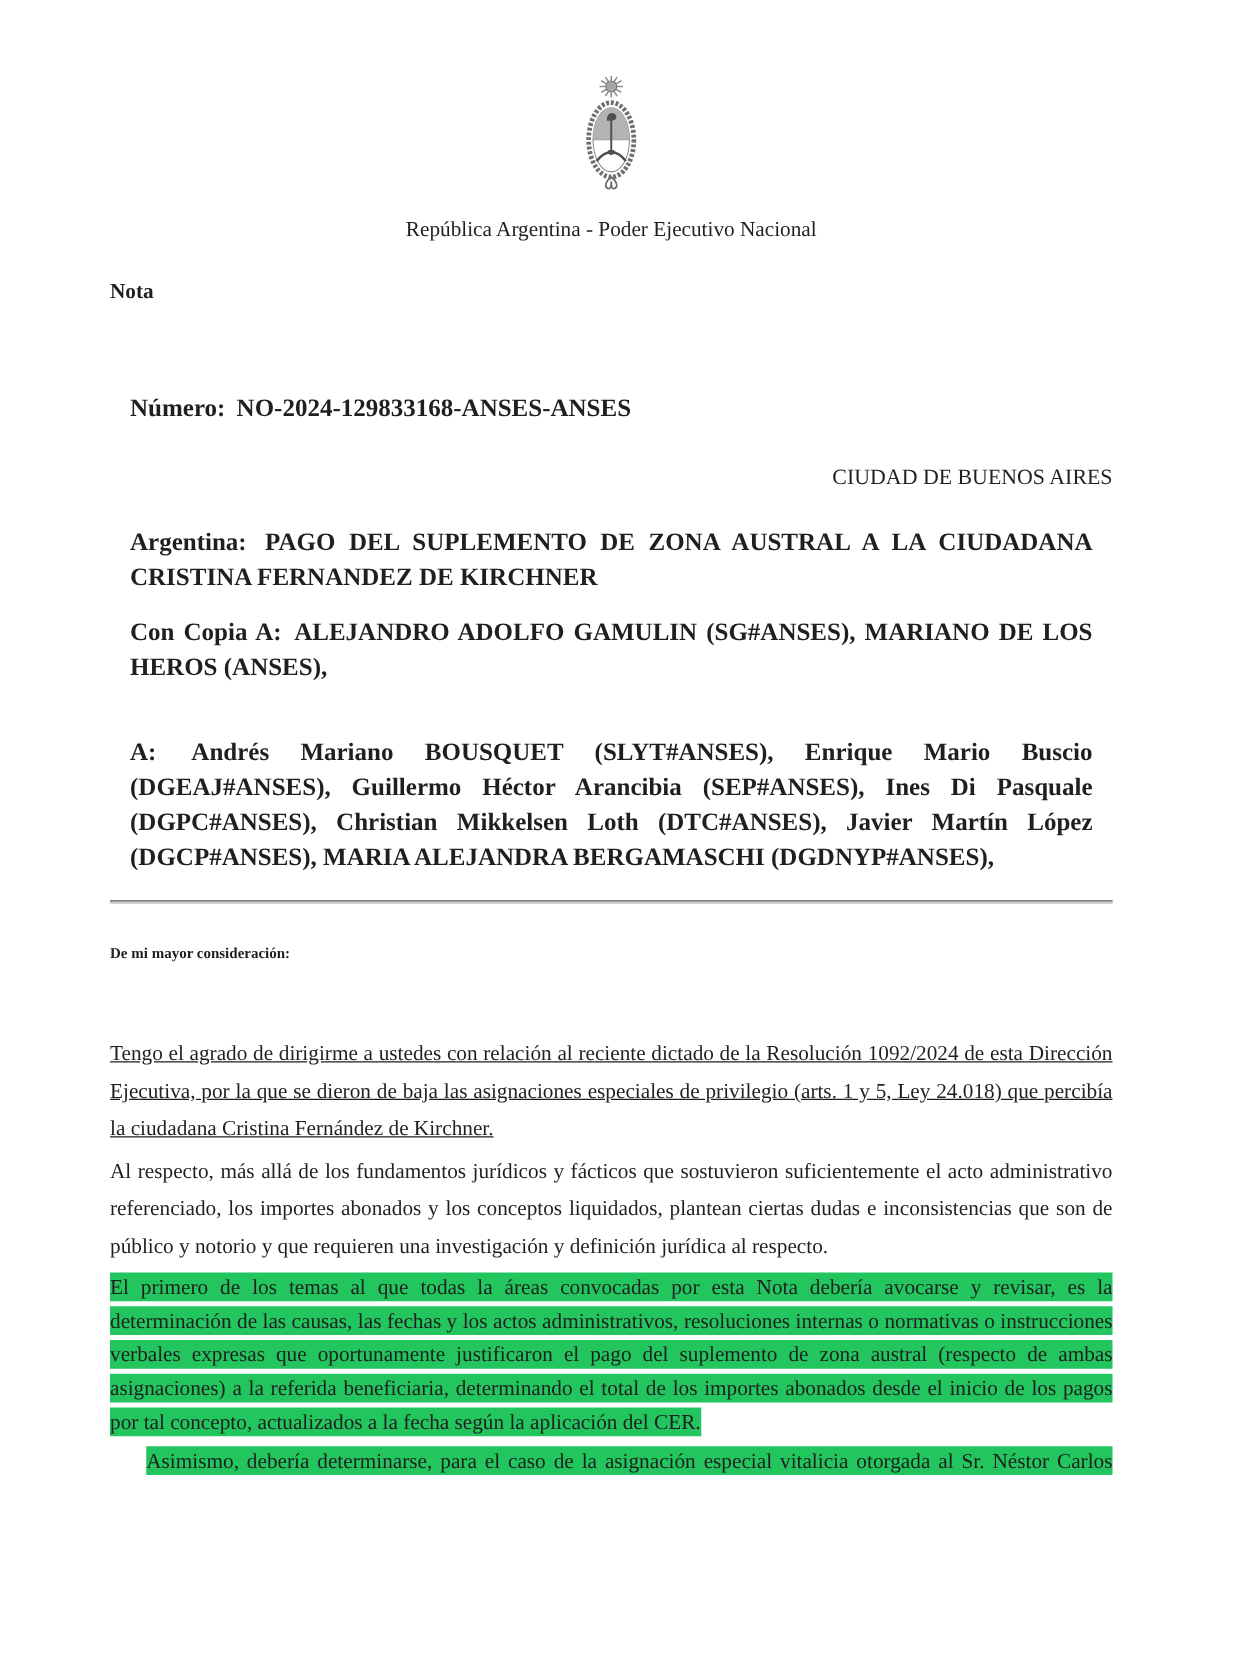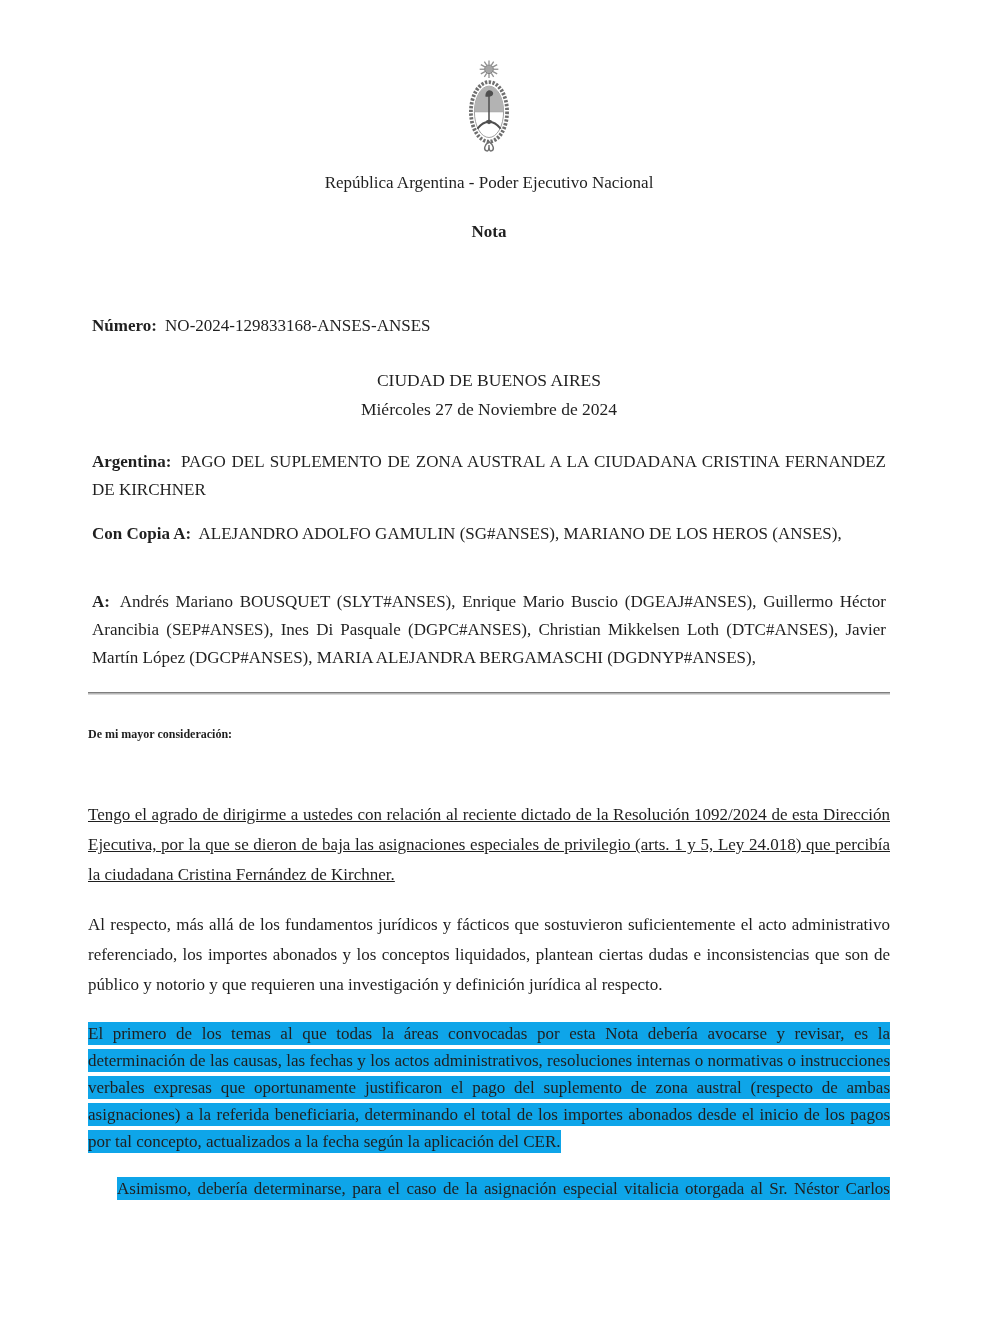--- a/index.html
+++ b/index.html
@@ -11,41 +11,41 @@
   }
   .page{
     box-sizing:border-box;
     width:916px;height:1323px;
     padding:0 26px 0 88px;
     position:relative;
   }
   .emblem-wrap{ text-align:center; padding-top:56px; }
   .hdr{ text-align:center; font-size:17px; line-height:26px; margin:0; }
   .hdr.first{ margin-top:10px; }
-  .doc-type{ text-align:center; font-size:17px; font-weight:bold; margin-top:26px; }
-  .meta-line{ margin:4px; font-size:17px; line-height:28px; }
+  .doc-type{ text-align:left; font-size:17px; font-weight:bold; margin-top:26px; }
+  .meta-line{ margin:16px; font-size:20px; line-height:28px;font-weight:bold; }
   .meta-line b{ margin-right:4px; }
   .number-line{ margin-top:70px; }
-  .place-date{ margin-top:26px; text-align:center; font-size:17.5px; line-height:29px; }
+  .place-date{ margin-top:26px; text-align:right; font-size:17.5px; line-height:29px; }
   .reference-line{ margin-top:24px; }
   .recipients-line{ margin-top:40px; }
   .cc-line{ margin-top:16px; }
   .justify{ text-align:justify; }
   hr.divider{
     margin:20px 0 0 0; border:none; height:1px;
     border-top:1px solid #7e7e7e; border-bottom:1px solid #d8d8d8;
     background:#b5b5b5;
   }
   .salutation{ margin:32px 0 0 0; font-size:12px; font-weight:bold; }
   .para{ margin:0; font-size:17px; line-height:30px; text-align:justify; }
   .para.first-body{ margin-top:58px;text-decoration:underline; }
-  .para + .para{ margin-top:20px; }
+  .para + .para{ margin-top:4px; }
   .hl-para{ line-height:27px; }
   .hl{
-    background:#0ea5e9;
+    background:#22c55e;
     padding:2px 0;
     box-decoration-break:clone;
     -webkit-box-decoration-break:clone;
   }
   .stretch-last{ text-align-last:justify;padding-left:29px; }
   svg .thin{ stroke-width:1; }
 </style>
 </head>
 <body>
 
@@ -92,21 +92,20 @@
   <p class="hdr first">República Argentina - Poder Ejecutivo Nacional</p>
   <p class="doc-type">Nota</p>
 
   <p class="meta-line number-line">
     <b>Número:</b>
     <span>NO-2024-129833168-ANSES-ANSES</span>
   </p>
 
   <div class="place-date">
     <div>CIUDAD DE BUENOS AIRES</div>
-    <div>Miércoles 27 de Noviembre de 2024</div>
   </div>
 
   <p class="meta-line reference-line justify">
     <b>Argentina:</b>
     <span>PAGO DEL SUPLEMENTO DE ZONA AUSTRAL A LA CIUDADANA CRISTINA FERNANDEZ DE KIRCHNER</span>
   </p>
 
   <p class="meta-line cc-line justify">
     <b>Con Copia A:</b>
     <span>ALEJANDRO ADOLFO GAMULIN (SG#ANSES), MARIANO DE LOS HEROS (ANSES),</span>

